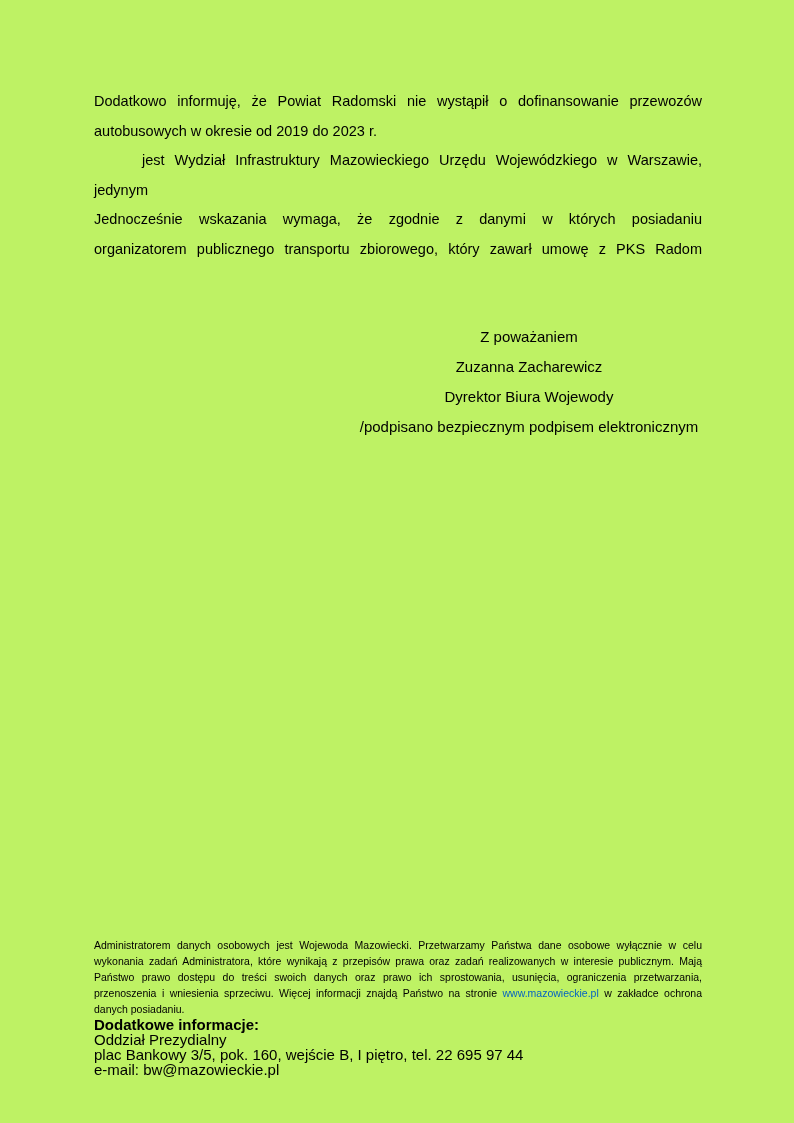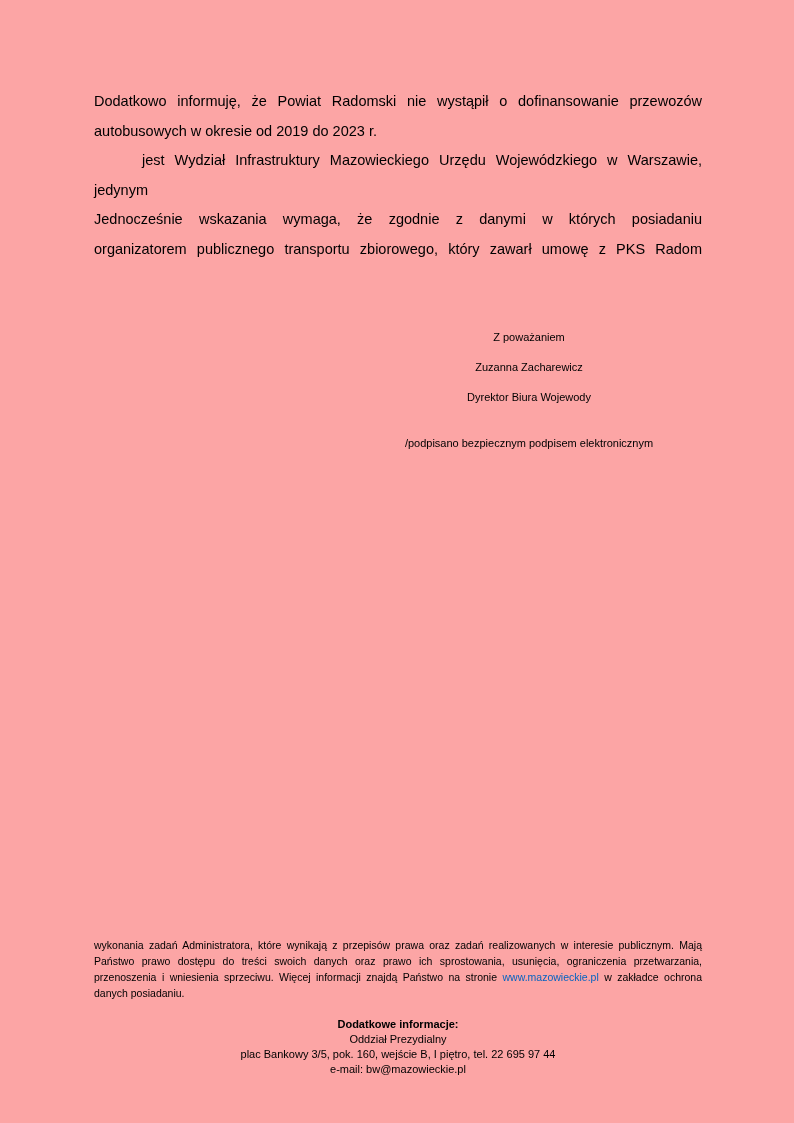--- a/index.html
+++ b/index.html
@@ -4,21 +4,21 @@
 <style>
   html, body {
     margin: 0;
     padding: 0;
     background: #ffffff;
   }
   .page {
     position: relative;
     width: 794px;
     height: 1123px;
-    background: #fca5a5;
+    background: #bef264;
     color: #000000;
     font-family: "Liberation Sans", sans-serif;
     overflow: hidden;
   }
   
   .body-text {
     position: absolute;
     left: 94px;
     top: 87px;
     width: 608px;
@@ -36,45 +36,44 @@
   .indent-first .jline:first-child {
     text-indent: 48px;
   }
   
   .signature {
     position: absolute;
     left: 309px;
     top: 322px;
     width: 440px;
     text-align: center;
-    font-size: 11px;
+    font-size: 15px;
   }
   .sig-line { line-height: 30px; }
-  .sig-esign { line-height: 24px; margin-top: 19px; }
+  .sig-esign { line-height: 24px; margin-top: 3px; }
   
   .privacy {
     position: absolute;
     left: 94px;
     top: 937px;
     width: 608px;
     font-size: 10.5px;
     line-height: 16px;
   }
   .link {
     color: var(--link-color, #0563C1);
     cursor: pointer;
   }
   
   .extra-info {
     position: absolute;
     left: 94px;
     top: 1017px;
     width: 608px;
-    text-align: center;
-    font-size: 11px;
+    font-size: 15px;
     line-height: 15px;
   }
   .extra-heading { font-weight: bold; }
 </style>
 </head>
 <body>
 
 <div class="page">
 
   <div class="body-text">
@@ -92,20 +91,21 @@
   <div class="signature">
     <div class="sig-line">Z poważaniem</div>
     <div class="sig-line">Zuzanna Zacharewicz</div>
     <div class="sig-line">Dyrektor Biura Wojewody</div>
     <div class="sig-esign">
       <div>/podpisano bezpiecznym podpisem elektronicznym</div>
     </div>
   </div>
 
   <div class="privacy">
+      <div class="jline"><span>Administratorem danych osobowych jest Wojewoda Mazowiecki. Przetwarzamy Państwa dane osobowe wyłącznie w celu</span></div>
       <div class="jline"><span>wykonania zadań Administratora, które wynikają z przepisów prawa oraz zadań realizowanych w interesie publicznym. Mają</span></div>
       <div class="jline"><span>Państwo prawo dostępu do treści swoich danych oraz prawo ich sprostowania, usunięcia, ograniczenia przetwarzania,</span></div>
       <div class="jline"><span>przenoszenia i wniesienia sprzeciwu. Więcej informacji znajdą Państwo na stronie </span><span class="link">www.mazowieckie.pl </span><span>w zakładce ochrona</span></div>
       <div class="jline lastline"><span>danych posiadaniu.</span></div>
     </div>
 
   <div class="extra-info">
     <div class="extra-heading">Dodatkowe informacje:</div>
     <div>Oddział Prezydialny</div>
     <div>plac Bankowy 3/5, pok. 160, wejście B, I piętro, tel. 22 695 97 44</div>

